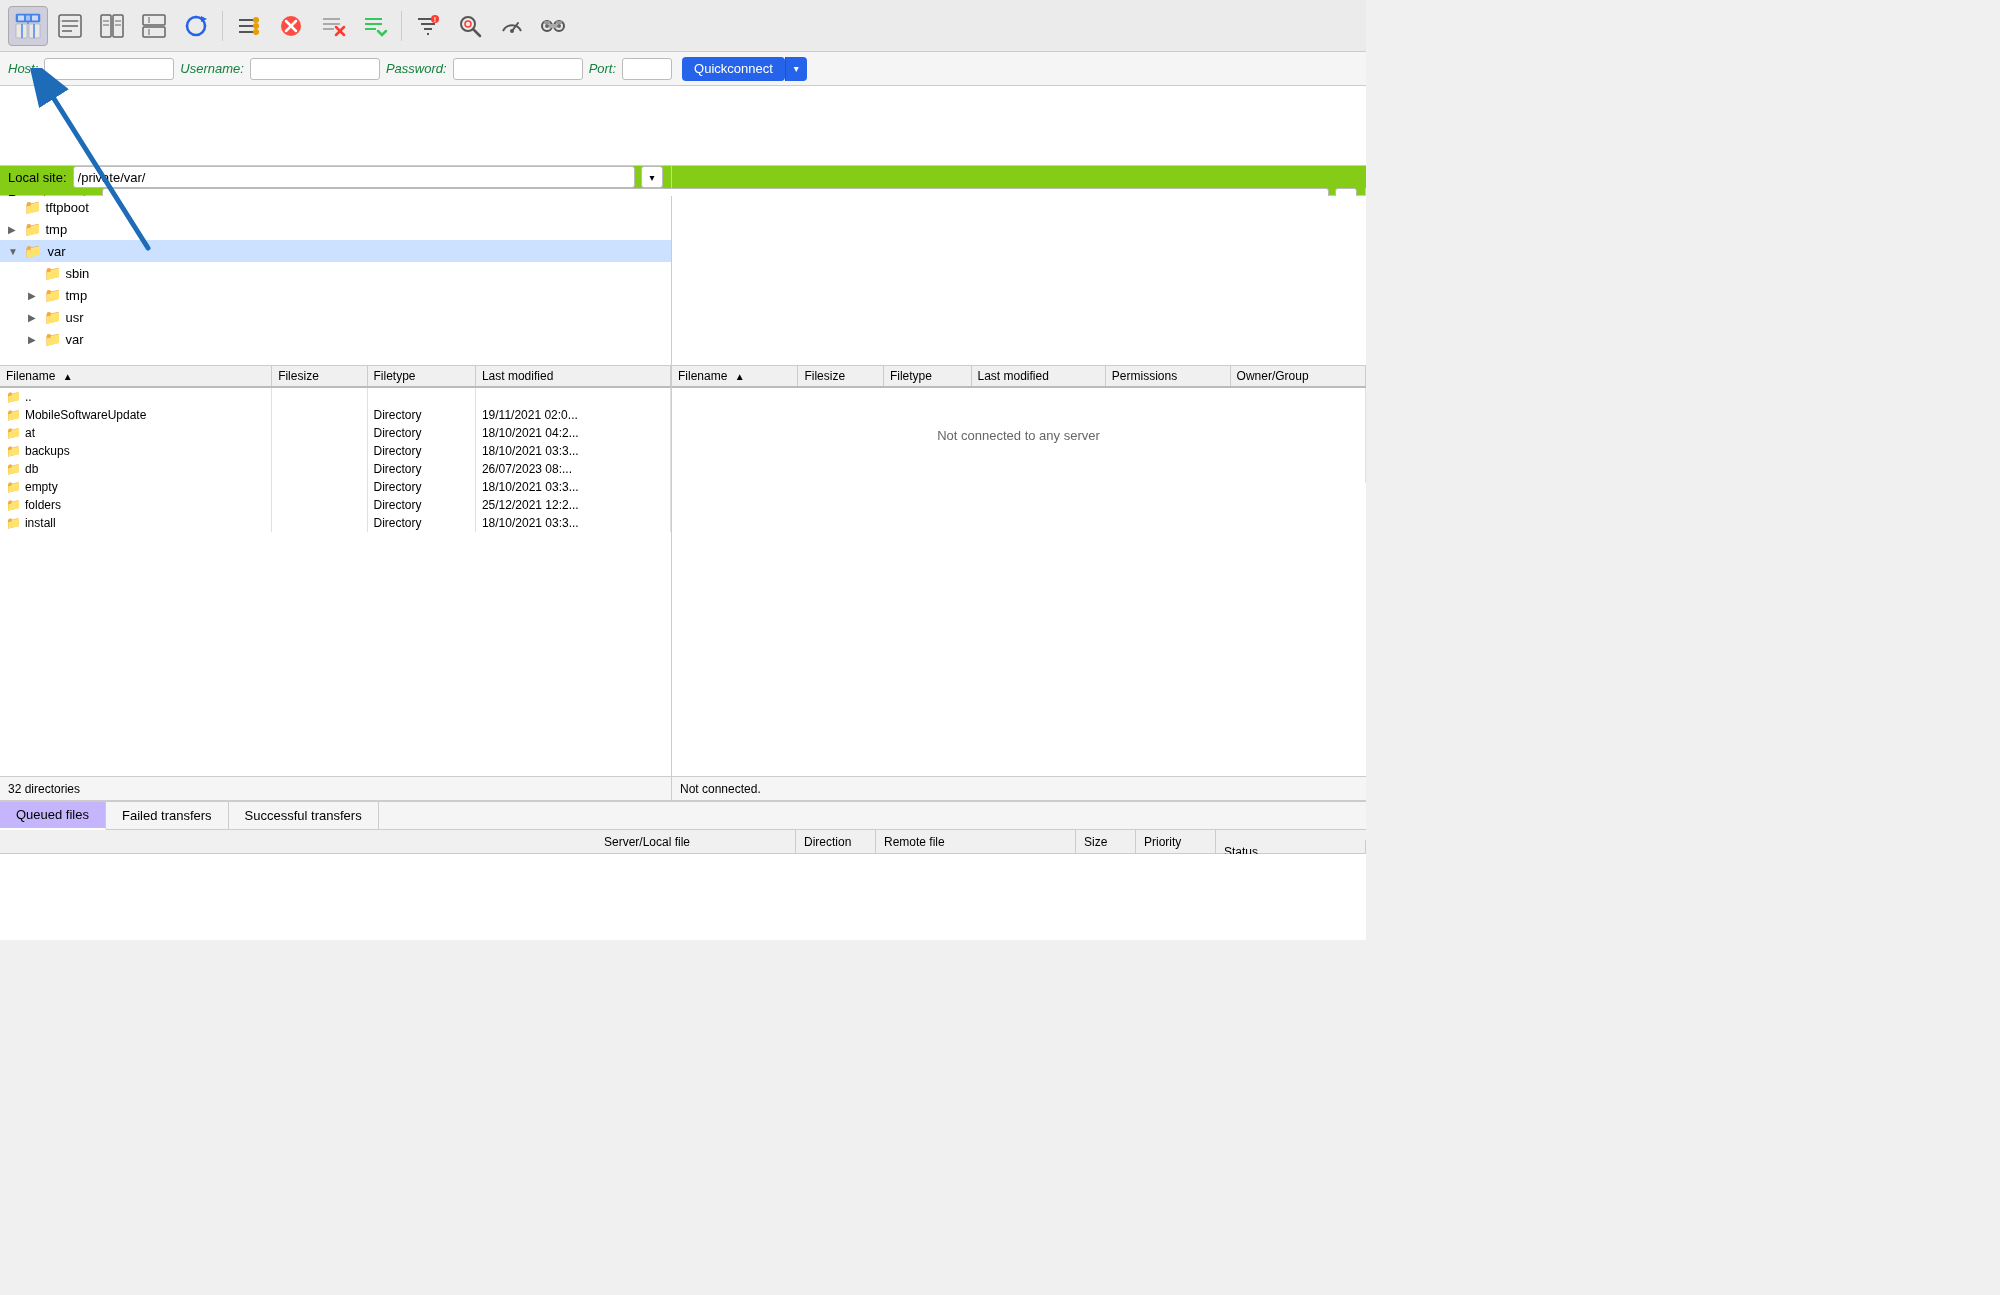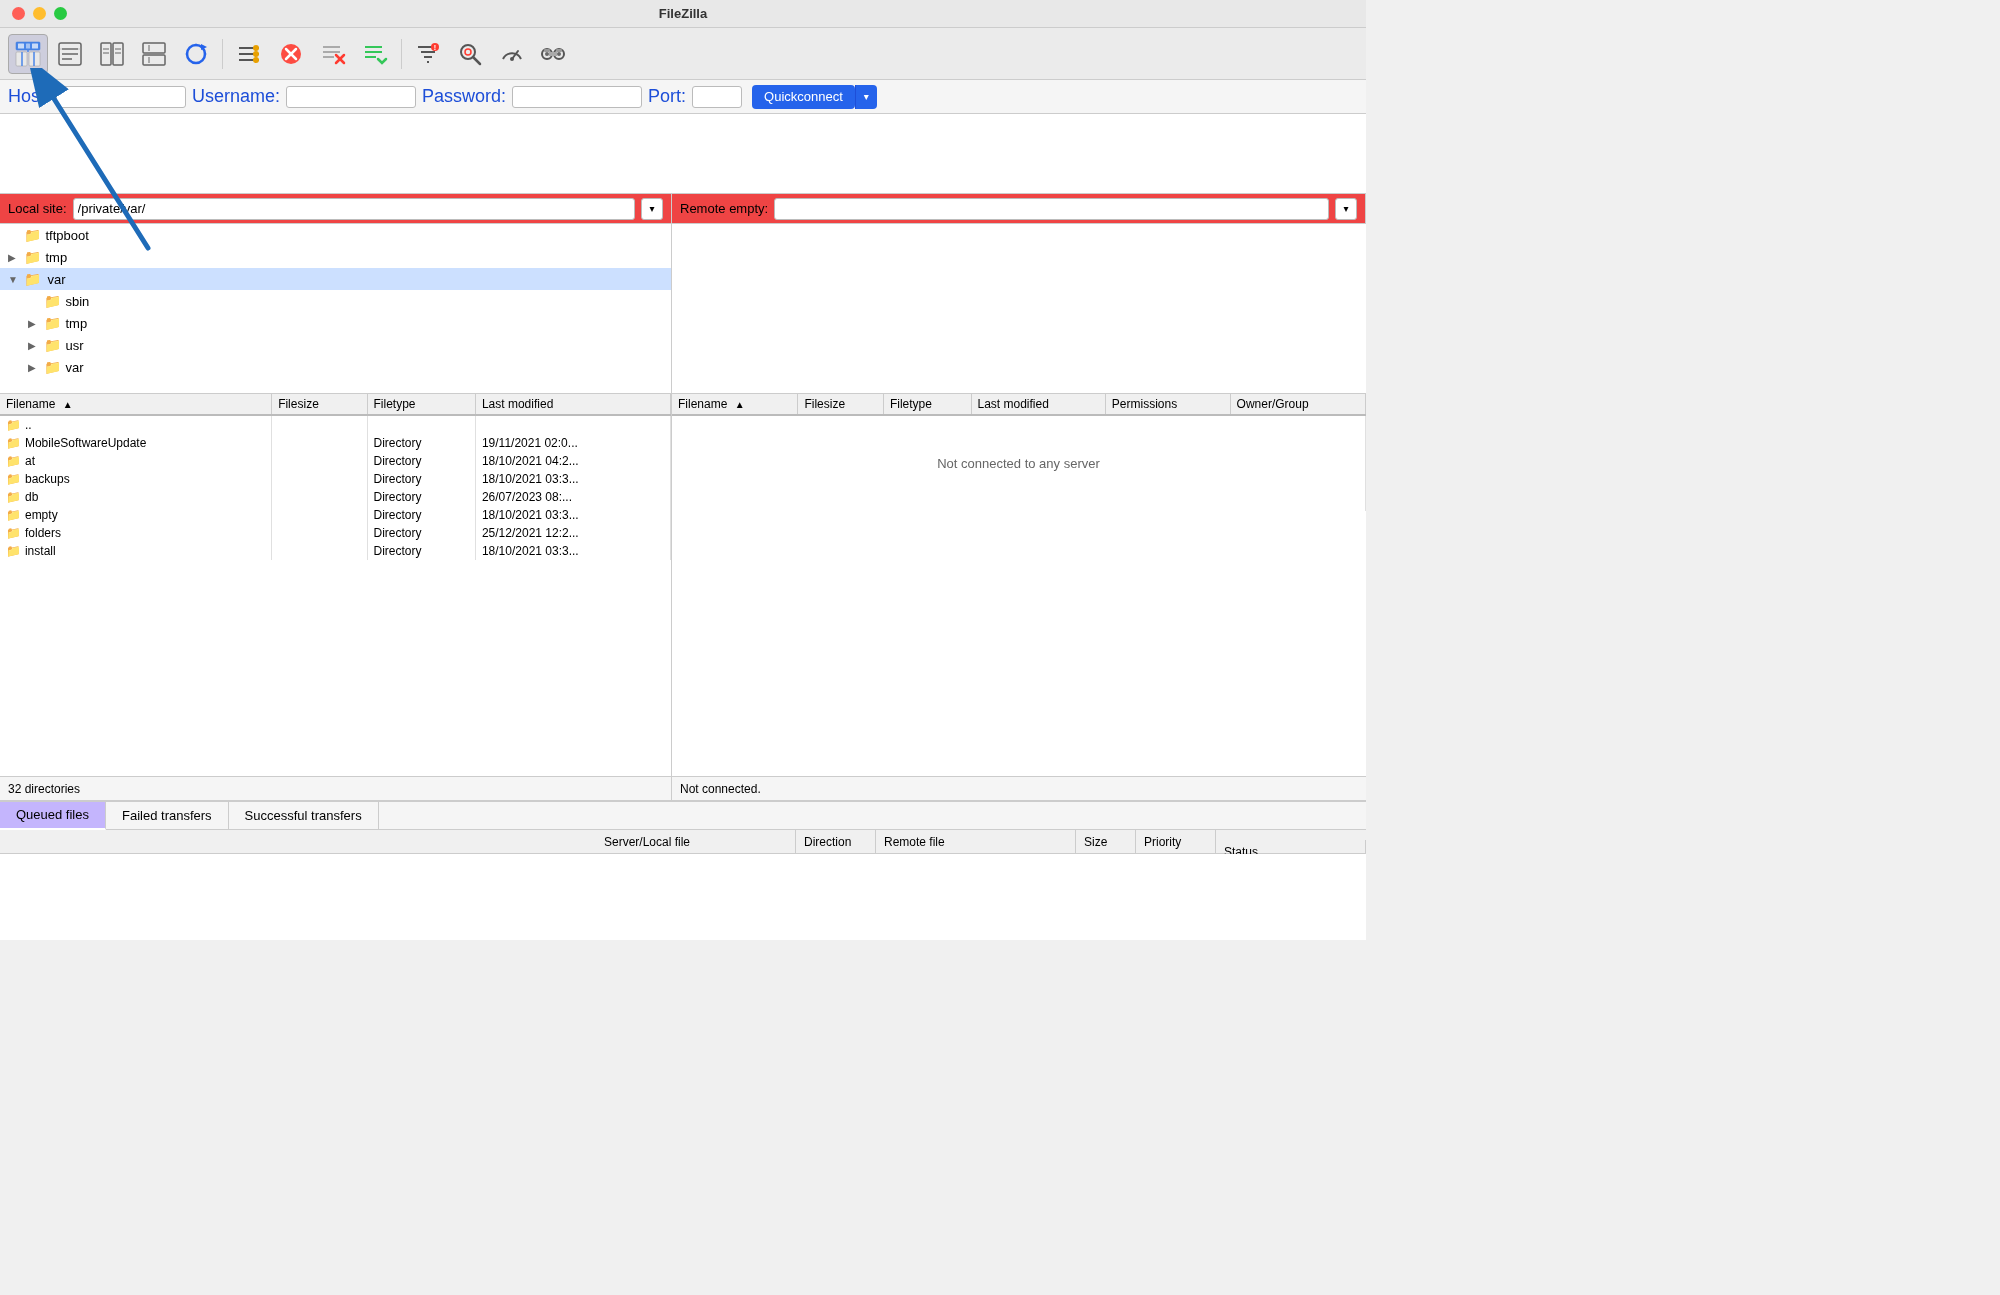--- a/index.html
+++ b/index.html
@@ -79,21 +79,21 @@
     
     .connection-bar {
       height: 34px;
       background: #f5f5f5;
       display: flex;
       align-items: center;
       padding: 0 8px;
       gap: 6px;
       border-bottom: 1px solid #ccc;
     }
-    .conn-label { font-size: 18px; color: #1d4ed8; }
+    .conn-label { font-size: 13px; color: #15803d; font-style: italic; }
     .conn-input {
       height: 22px;
       border: 1px solid #bbb;
       border-radius: 3px;
       padding: 0 4px;
       font-size: 13px;
       background: white;
       outline: none;
     }
     .conn-input.host { width: 130px; }
@@ -133,21 +133,22 @@
       border-bottom: 1px solid #ccc;
       padding: 4px;
       overflow-y: auto;
     }
 
     
     .site-bars {
       display: flex;
       height: 30px;
       border-bottom: 1px solid #ccc;
-      background: #ef4444;
+      background: #84cc16;
+      flex-direction: column;
     }
     .site-bar {
       display: flex;
       align-items: center;
       padding: 0 8px;
       gap: 6px;
       border-right: 1px solid #ccc;
     }
     .site-bar.local { width: 672px; }
     .site-bar.remote { flex: 1; }
@@ -333,28 +334,20 @@
       align-items: center;
       padding: 0 8px;
       font-size: 12px;
     }
   </style>
 </head>
 <body>
 
 <div style="position:relative; width:1366px; height:940px; display:flex; flex-direction:column;">
 
-  <div class="title-bar">
-    <div class="window-controls">
-      <button class="wc-btn wc-close"></button>
-      <button class="wc-btn wc-min"></button>
-      <button class="wc-btn wc-max"></button>
-    </div>
-    <span class="title-bar-text">FileZilla</span>
-  </div>
 
   <div class="toolbar">
 
     <button class="toolbar-btn active" title="Site Manager">
       <svg width="28" height="28" viewBox="0 0 28 28">
         <rect x="2" y="2" width="24" height="8" rx="1" fill="#4a86e8" stroke="#3a76d8" stroke-width="0.5"></rect>
         <rect x="2" y="12" width="11" height="14" rx="1" fill="#e8e8e8" stroke="#999" stroke-width="0.5"></rect>
         <rect x="15" y="12" width="11" height="14" rx="1" fill="#e8e8e8" stroke="#999" stroke-width="0.5"></rect>
         <line x1="8" y1="12" x2="8" y2="26" stroke="#4a86e8" stroke-width="1.5"></line>
         <line x1="14" y1="8" x2="14" y2="12" stroke="#4a86e8" stroke-width="1.5"></line>

